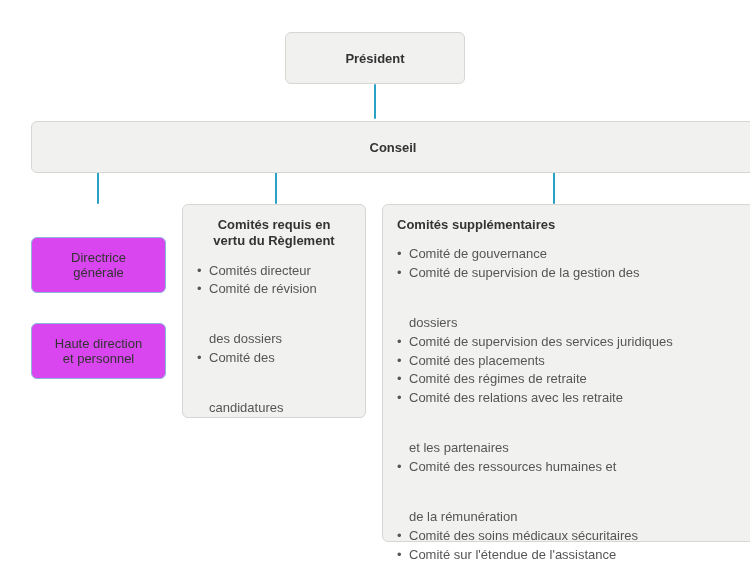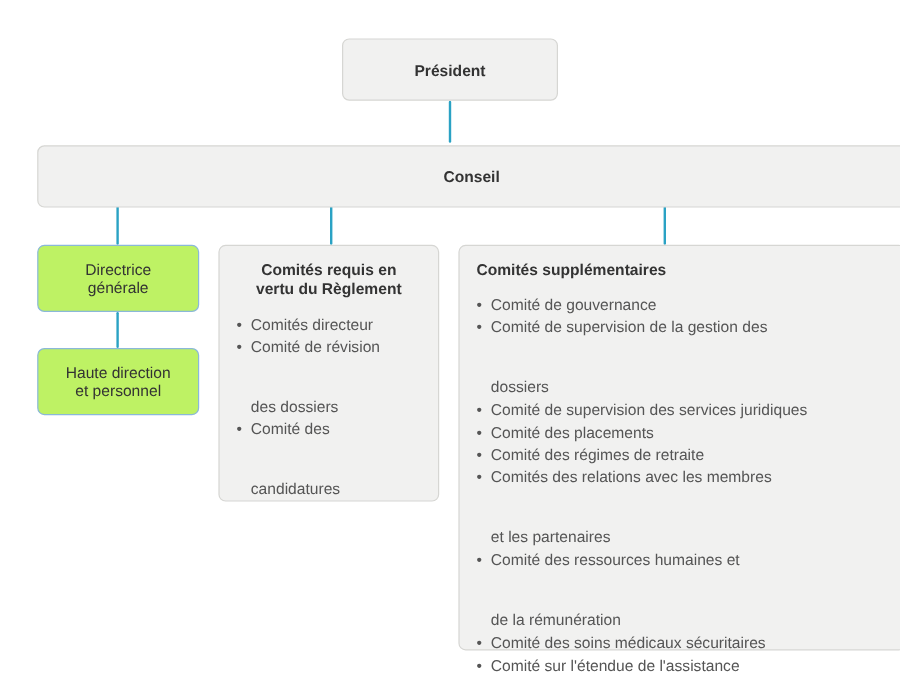--- a/index.html
+++ b/index.html
@@ -20,22 +20,23 @@
     position: absolute;
     border-radius: 6px;
     font-size: 13px;
     color: #333;
   }
   .grey-node {
     background: #f1f1f0;
     border: 1px solid #d6d6d3;
   }
   .blue-node {
-    background: #bef264;
+    background: #d946ef;
     border: 1px solid #8bb8d9;
+    margin-top: 33px;
   }
   .center-label {
     display: flex;
     align-items: center;
     justify-content: center;
     font-weight: bold;
     text-align: center;
     padding: 4px 8px;
   }
   .panel {
@@ -117,21 +118,21 @@
 
   <div class="node grey-node panel" style="left:382px; top:204px; width:373px; height:338px;">
     <div class="panel-title">Comités supplémentaires</div>
     <ul class="bullets">
         <li>Comité de gouvernance</li>
         <li>Comité de supervision de la gestion des</li>
         <li class="cont">dossiers</li>
         <li>Comité de supervision des services juridiques</li>
         <li>Comité des placements</li>
         <li>Comité des régimes de retraite</li>
-        <li>Comités des relations avec les membres</li>
+        <li>Comité des relations avec les retraite</li>
         <li class="cont">et les partenaires</li>
         <li>Comité des ressources humaines et</li>
         <li class="cont">de la rémunération</li>
         <li>Comité des soins médicaux sécuritaires</li>
         <li>Comité sur l'étendue de l'assistance</li>
       </ul>
   </div>
 
 </div>
 

